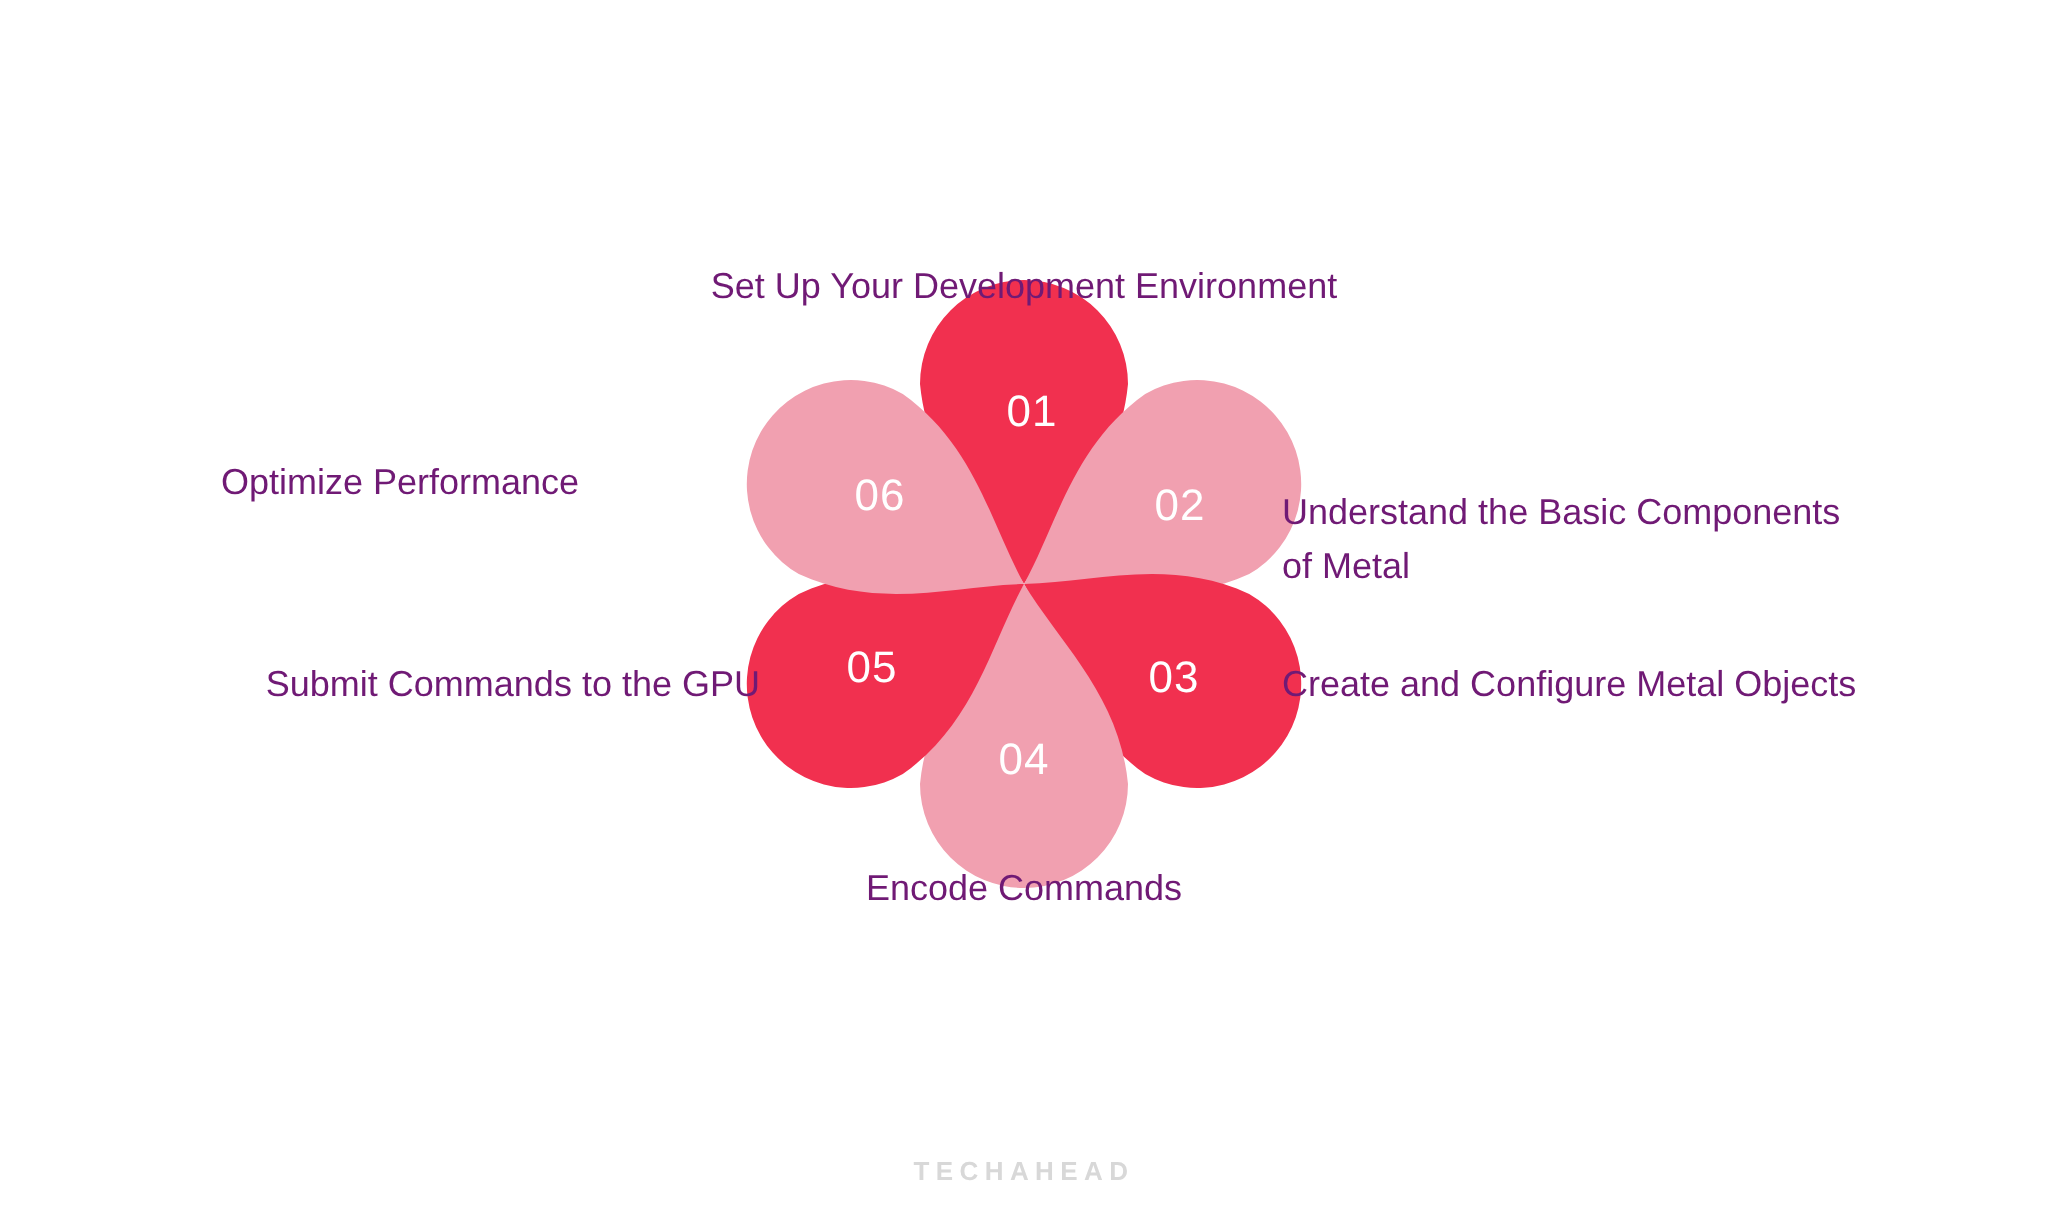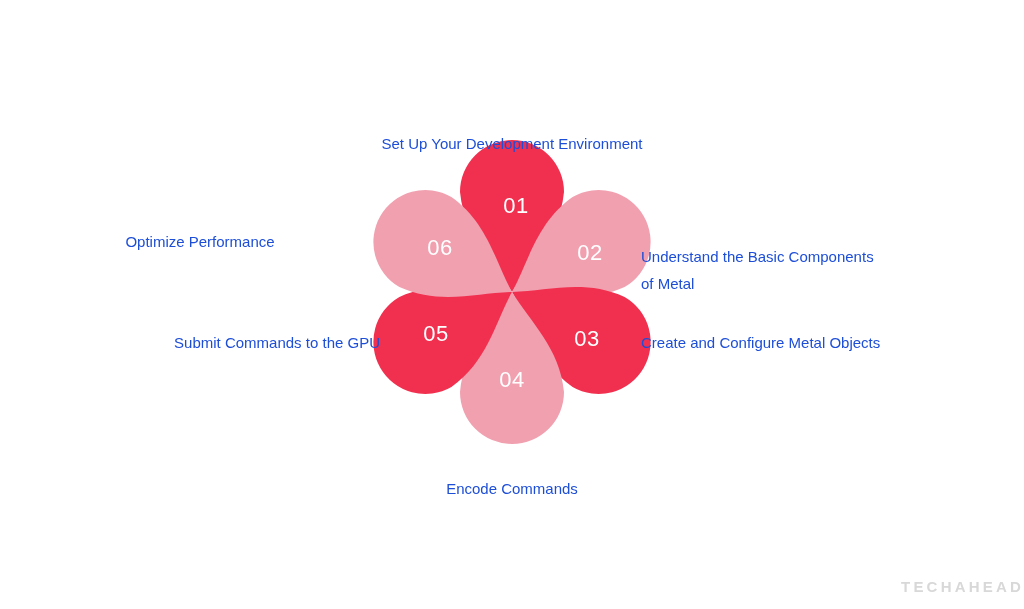--- a/index.html
+++ b/index.html
@@ -32,47 +32,47 @@
     fill: #ffffff;
     font-family: "Liberation Sans", "DejaVu Sans", sans-serif;
     font-size: 22px;
     font-weight: 400;
     text-anchor: middle;
     dominant-baseline: middle;
     letter-spacing: 0.5px;
   }
   .step-label {
     position: absolute;
-    color: #1d4ed8;
+    color: #701a75;
     font-family: "Liberation Sans", "DejaVu Sans", sans-serif;
-    font-size: 15px;
+    font-size: 18px;
     font-weight: 400;
     line-height: 27px;
     white-space: pre-line;
   }
   .label-right { text-align: left; }
   .label-left  { text-align: right; }
   .label-center{ text-align: center; }
 
   #label-01 { left: 212px; top: 130px; width: 600px; }
   #label-02 { left: 641px; top: 243px; width: 340px; }
   #label-03 { left: 641px; top: 329px; width: 350px; }
-  #label-04 { left: 262px; top: 431px; width: 500px; margin-top: 44px; }
+  #label-04 { left: 262px; top: 431px; width: 500px; }
   #label-05 { left:  20px; top: 329px; width: 360px; }
   #label-06 { left:  20px; top: 228px; width: 360px; text-align: center; }
 
   #watermark {
     position: absolute;
     left: 0;
     top: 578px;
     width: 1024px;
-    text-align: right;
+    text-align: center;
     color: #d8d8d8;
     font-family: "Liberation Sans", "DejaVu Sans", sans-serif;
-    font-size: 15px;
+    font-size: 13px;
     font-weight: 700;
     letter-spacing: 3.2px;
     user-select: none;
   }
 </style>
 </head>
 <body>
 
 <div id="stage">
 

